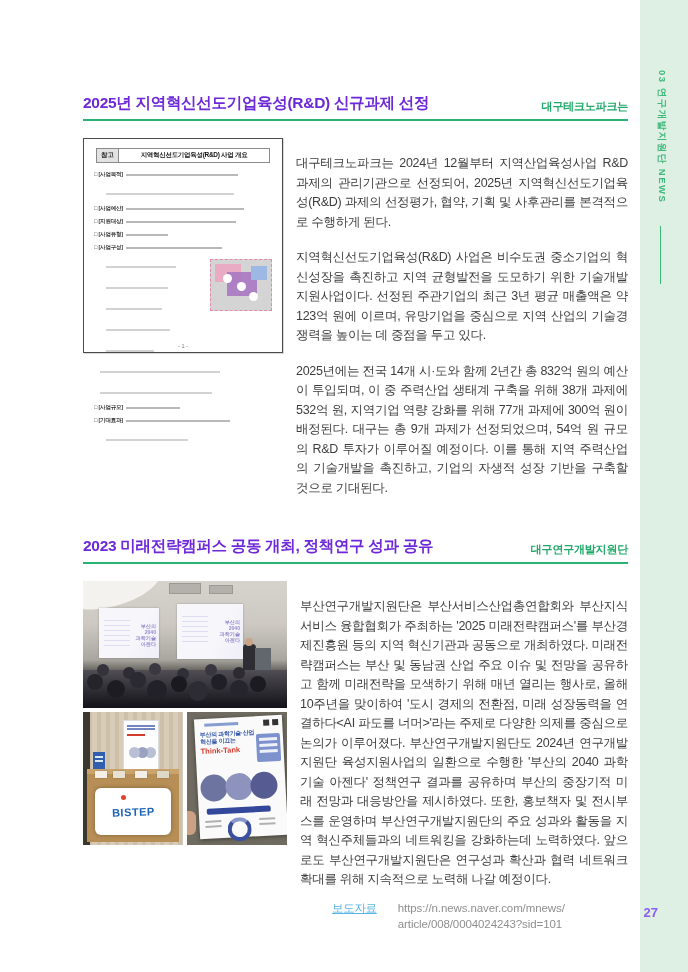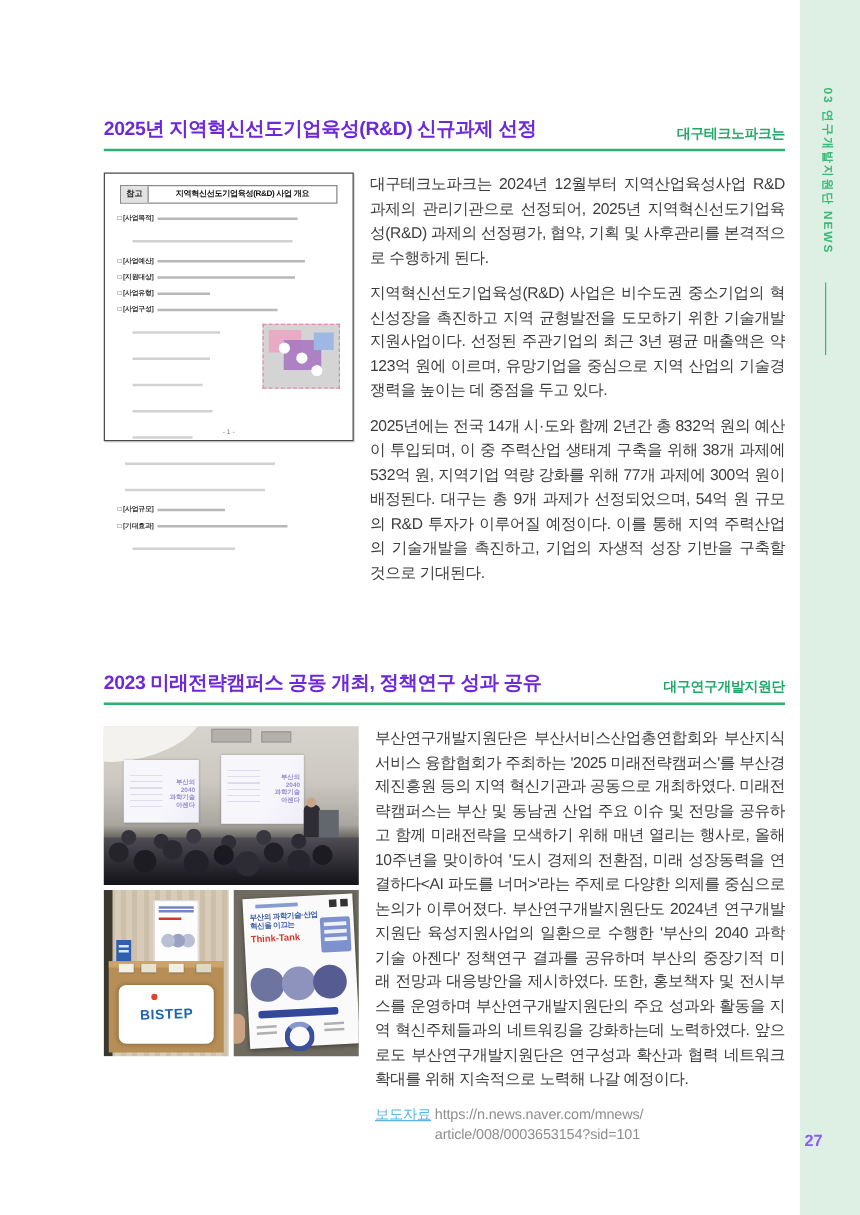--- a/index.html
+++ b/index.html
@@ -16,21 +16,21 @@
   
   .section{position:absolute;left:83px;width:545px;}
   .sec1{top:93px;}
   .sec2{top:536px;}
   .sec-header{display:flex;justify-content:space-between;align-items:flex-end;
               border-bottom:2px solid #2bb273;padding-bottom:5px;}
   .sec-title{color:#6d28d9;font-size:15.5px;font-weight:bold;letter-spacing:-0.3px;}
   .sec-org{color:#1fa968;font-size:11px;font-weight:bold;letter-spacing:-0.2px;}
   .sec-body{display:flex;gap:13px;margin-top:17px;}
   .sec-text{flex:1;font-size:12.5px;line-height:19.5px;text-align:justify;color:#3d3d3d;letter-spacing:-0.3px;}
-  .sec-text p{margin:0 0 9px 0;}
+  .sec-text p{margin:16px 0 9px 0;}
 
   
   .doc-thumb{width:200px;height:215px;box-sizing:border-box;border:1px solid #4a4a4a;
              background:#ffffff;padding:9px 8px 4px 8px;position:relative;flex:none;
              box-shadow:1px 1px 0 rgba(0,0,0,.15);}
   .doc-head{display:flex;border:1px solid #8a8a8a;height:13px;margin:0 4px;}
   .doc-ref{background:#e2e2e2;border-right:1px solid #8a8a8a;font-size:6.5px;font-weight:bold;
            color:#222;padding:2px 4px 0 4px;}
   .doc-title{flex:1;font-size:6.5px;font-weight:bold;color:#111;text-align:center;padding-top:2px;
              letter-spacing:-0.3px;}
@@ -110,21 +110,21 @@
   .c2{left:25px;background:#8d93bd;}
   .c3{left:50px;background:#565c91;}
   .b-bar{position:absolute;left:8px;top:90px;width:64px;height:6px;background:#33479b;border-radius:2px;}
   .b-ring{position:absolute;left:28px;top:100px;width:16px;height:16px;border-radius:50%;
           border:4px solid #3a4f9e;border-top-color:#8a97cc;}
   .b-side-bars{position:absolute;left:6px;top:102px;width:16px;height:2px;background:#b0b0b0;
                box-shadow:0 5px 0 #b0b0b0,54px 0 0 #b0b0b0,54px 5px 0 #b0b0b0;}
   .hand{position:absolute;left:0;bottom:10px;width:9px;height:24px;background:#caa183;border-radius:0 6px 6px 0;}
 
   
-  .source{display:flex;gap:3px;margin-top:10px;font-size:11.5px;line-height:16px;}
+  .source{display:flex;gap:21px;margin-top:10px;font-size:11.5px;line-height:16px;margin-left:32px;}
   .source-label{color:#5ab4e5;text-decoration:underline;white-space:nowrap;cursor:pointer;}
   .source-url{color:#8f8f8f;white-space:pre-line;letter-spacing:-0.1px;}
 </style>
 </head>
 <body>
 
 <div class="page">
 
   <div class="side-strip"></div>
   <div class="side-label">03 연구개발지원단 NEWS</div>
@@ -269,19 +269,19 @@
             <div class="hand"></div>
           </div>
         </div>
       </div>
 
       <div class="sec-text">
         <p>부산연구개발지원단은 부산서비스산업총연합회와 부산지식서비스 융합협회가 주최하는 '2025 미래전략캠퍼스'를 부산경제진흥원 등의 지역 혁신기관과 공동으로 개최하였다. 미래전략캠퍼스는 부산 및 동남권 산업 주요 이슈 및 전망을 공유하고 함께 미래전략을 모색하기 위해 매년 열리는 행사로, 올해 10주년을 맞이하여 '도시 경제의 전환점, 미래 성장동력을 연결하다&lt;AI 파도를 너머&gt;'라는 주제로 다양한 의제를 중심으로 논의가 이루어졌다. 부산연구개발지원단도 2024년 연구개발지원단 육성지원사업의 일환으로 수행한 '부산의 2040 과학기술 아젠다' 정책연구 결과를 공유하며 부산의 중장기적 미래 전망과 대응방안을 제시하였다. 또한, 홍보책자 및 전시부스를 운영하며 부산연구개발지원단의 주요 성과와 활동을 지역 혁신주체들과의 네트워킹을 강화하는데 노력하였다. 앞으로도 부산연구개발지원단은 연구성과 확산과 협력 네트워크 확대를 위해 지속적으로 노력해 나갈 예정이다.</p>
         <div class="source">
           <span class="source-label">보도자료</span>
           <span class="source-url">https://n.news.naver.com/mnews/
-article/008/0003653154?sid=101</span>
+article/008/0004024243?sid=101</span>
         </div>
       </div>
     </div>
   </div>
 
 </div>
 
 </body></html>

